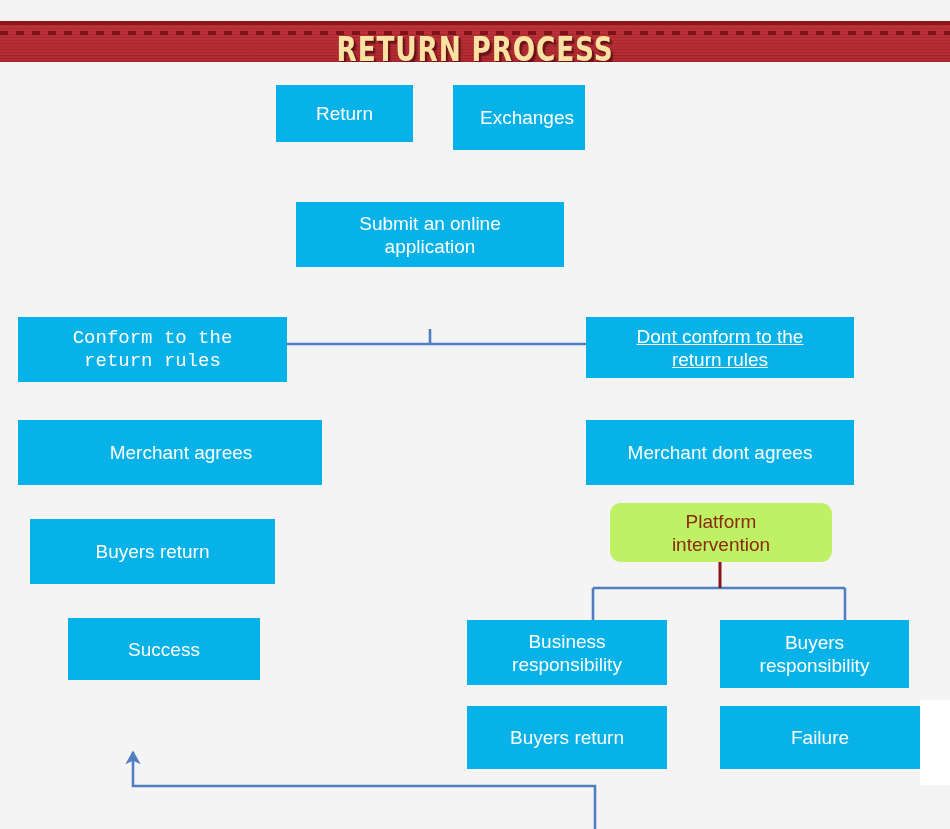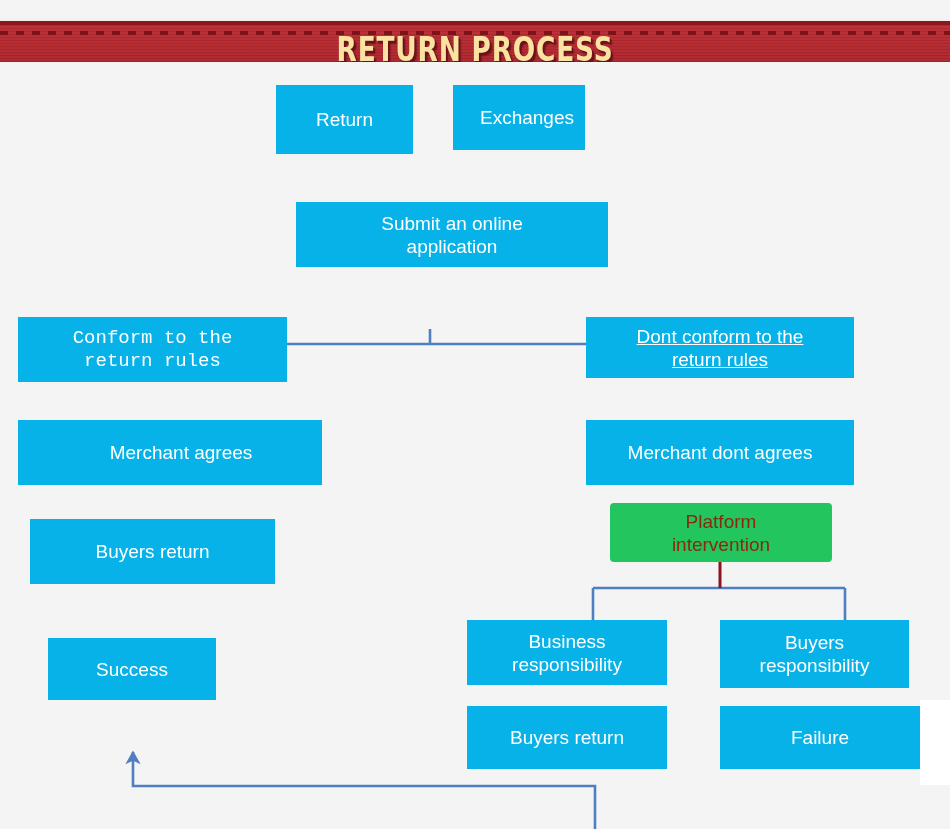--- a/index.html
+++ b/index.html
@@ -99,23 +99,23 @@
     text-align: center;
     color: #ffffff;
     font-size: 19px;
     line-height: 23px;
     background: #06b2e8;
     padding: 2px 6px;
     white-space: pre-line;
     z-index: 3;
   }
   .node.highlight {
-    background: #22c55e;
+    background: #bef264;
     color: #8a2a0a;
-    border-radius: 4px;
+    border-radius: 11px;
     z-index: 4;
   }
 
   
   #wires {
     position: absolute;
     left: 0; top: 0;
     width: 950px; height: 767px;
     z-index: 2;
     pointer-events: none;
@@ -170,35 +170,35 @@
         <path d="M 820 688 L 820 706"></path>
 
         <path d="M 595 769 L 595 724 L 133 724 L 133 690" marker-end="url(#arrow)"></path>
       </g>
 
       <g stroke="#8a1420" stroke-width="3" fill="none">
         <path d="M 720 485 L 720 526"></path>
       </g>
     </svg>
 
-    <div class="node" style="left:276px; top:23px; width:137px; height:69px;">Return</div>
+    <div class="node" style="left:276px; top:23px; width:137px; height:57px;">Return</div>
 
     <div class="node" style="left:453px; top:23px; width:132px; height:65px;padding-left:22px;">Exchanges</div>
 
-    <div class="node" style="left:296px; top:140px; width:312px; height:65px;">Submit an online
+    <div class="node" style="left:296px; top:140px; width:268px; height:65px;">Submit an online
 application</div>
 
     <div class="node" style="left:18px; top:255px; width:269px; height:65px;font-family:Liberation Mono, monospace;">Conform to the
 return rules</div>
 
     <div class="node" style="left:18px; top:358px; width:304px; height:65px;padding-left:28px;">Merchant agrees</div>
 
     <div class="node" style="left:30px; top:457px; width:245px; height:65px;">Buyers return</div>
 
-    <div class="node" style="left:48px; top:556px; width:168px; height:62px;margin-top:20px;">Success</div>
+    <div class="node" style="left:68px; top:556px; width:192px; height:62px;">Success</div>
 
     <div class="node" style="left:586px; top:255px; width:268px; height:61px;text-decoration:underline;">Dont conform to the
 return rules</div>
 
     <div class="node" style="left:586px; top:358px; width:268px; height:65px;">Merchant dont agrees</div>
 
     <div class="node highlight" style="left:610px; top:441px; width:222px; height:59px;">Platform
 intervention</div>
 
     <div class="node" style="left:467px; top:558px; width:200px; height:65px;">Business

